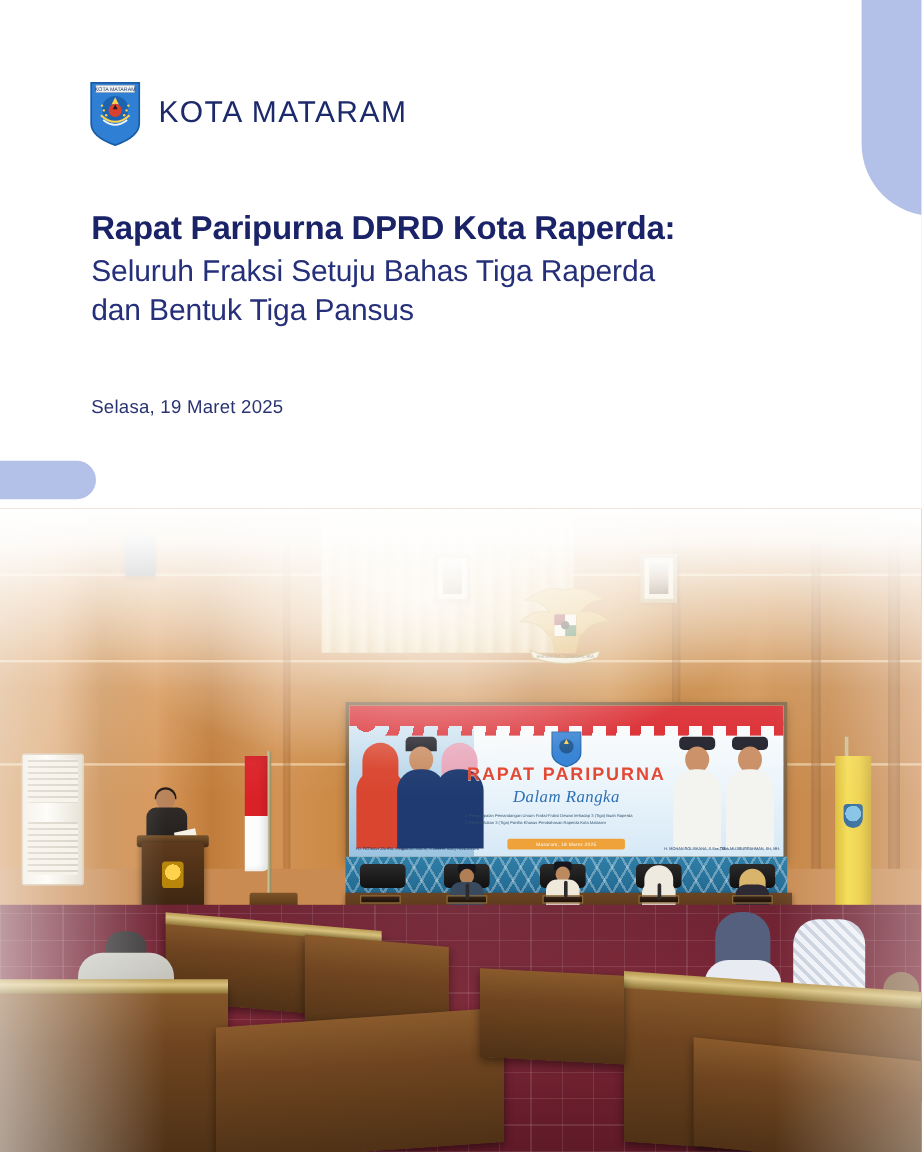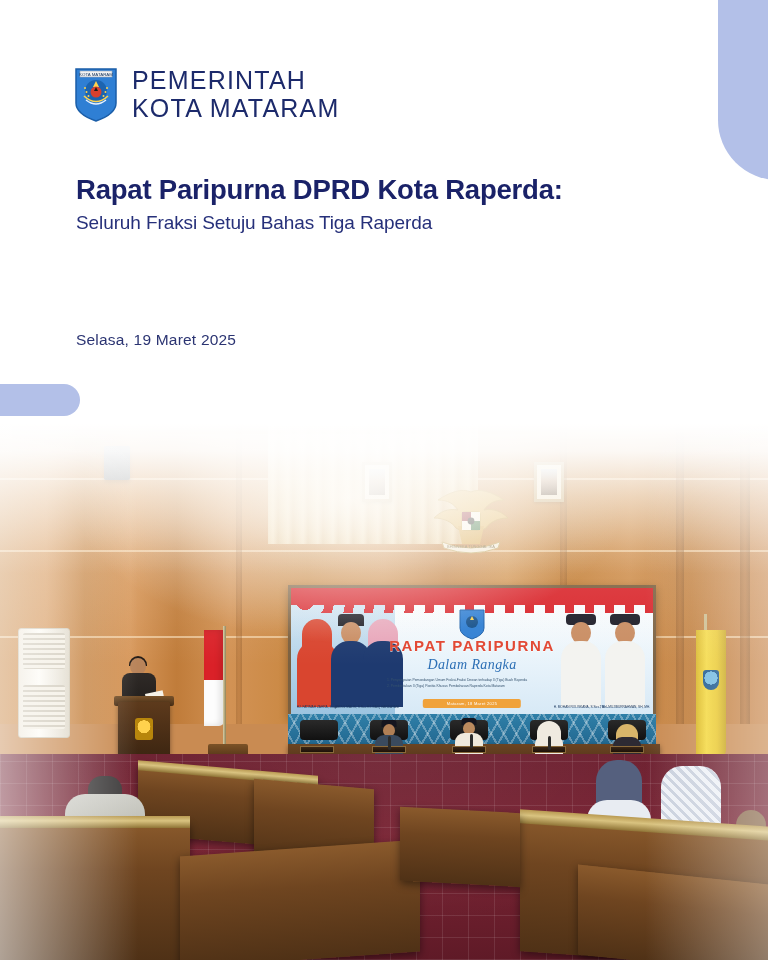--- a/index.html
+++ b/index.html
@@ -74,21 +74,21 @@
   }
   .title-main {
     font-size: 27.5px;
     font-weight: 700;
     color: #1a2268;
     letter-spacing: -0.2px;
     line-height: 1.34;
     margin-bottom: 1px;
   }
   .title-sub {
-    font-size: 19px;
+    font-size: 25px;
     font-weight: 400;
     color: #26307a;
     letter-spacing: -0.1px;
     line-height: 1.34;
   }
   .date-line {
     position: absolute;
     left: 76px; top: 331px;
     font-size: 15.5px;
     color: #2b3472;
@@ -420,28 +420,28 @@
             <circle cx="11" cy="22" r="1"></circle>
               <circle cx="12.5" cy="26" r="1"></circle>
               <circle cx="14.5" cy="30" r="1"></circle>
             <circle cx="33" cy="22" r="1"></circle>
               <circle cx="31.5" cy="26" r="1"></circle>
               <circle cx="29.5" cy="30" r="1"></circle>
           </g>
         </svg>
       </div>
       <div class="brand-text">
-        <div class="brand-l1">PEMERINTAH</div>
         <div class="brand-l2">KOTA MATARAM</div>
       </div>
     </div>
 
     <div class="title-block">
       <div class="title-main">Rapat Paripurna DPRD Kota Raperda:</div>
       <div class="title-sub">Seluruh Fraksi Setuju Bahas Tiga Raperda</div>
+      <div class="title-sub">dan Bentuk Tiga Pansus</div>
     </div>
 
     <div class="date-line">Selasa, 19 Maret 2025</div>
   </div>
 
   <div class="photo">
     <div class="photo-inner">
 
       <div class="wall"></div>
       <div class="wall-seam" style="top:54px"></div>

